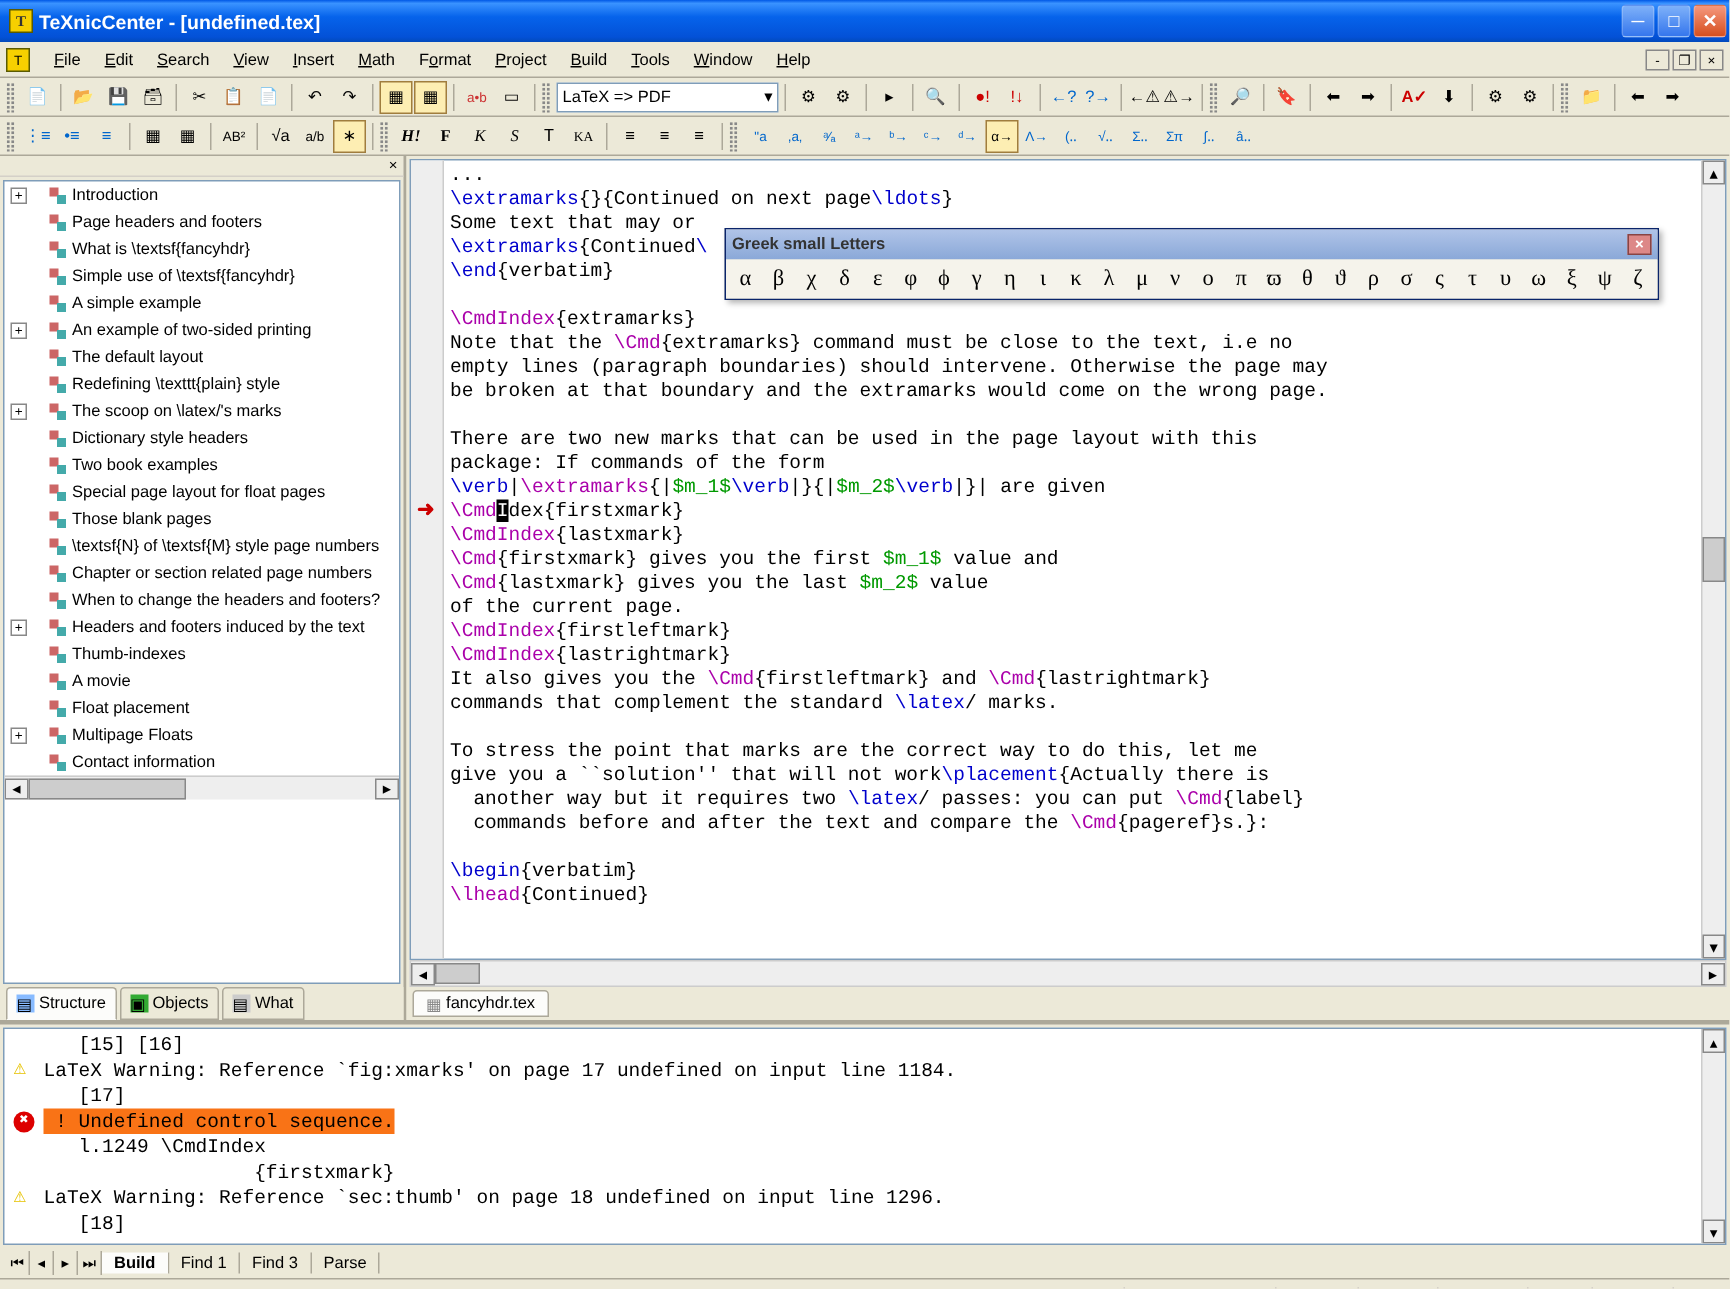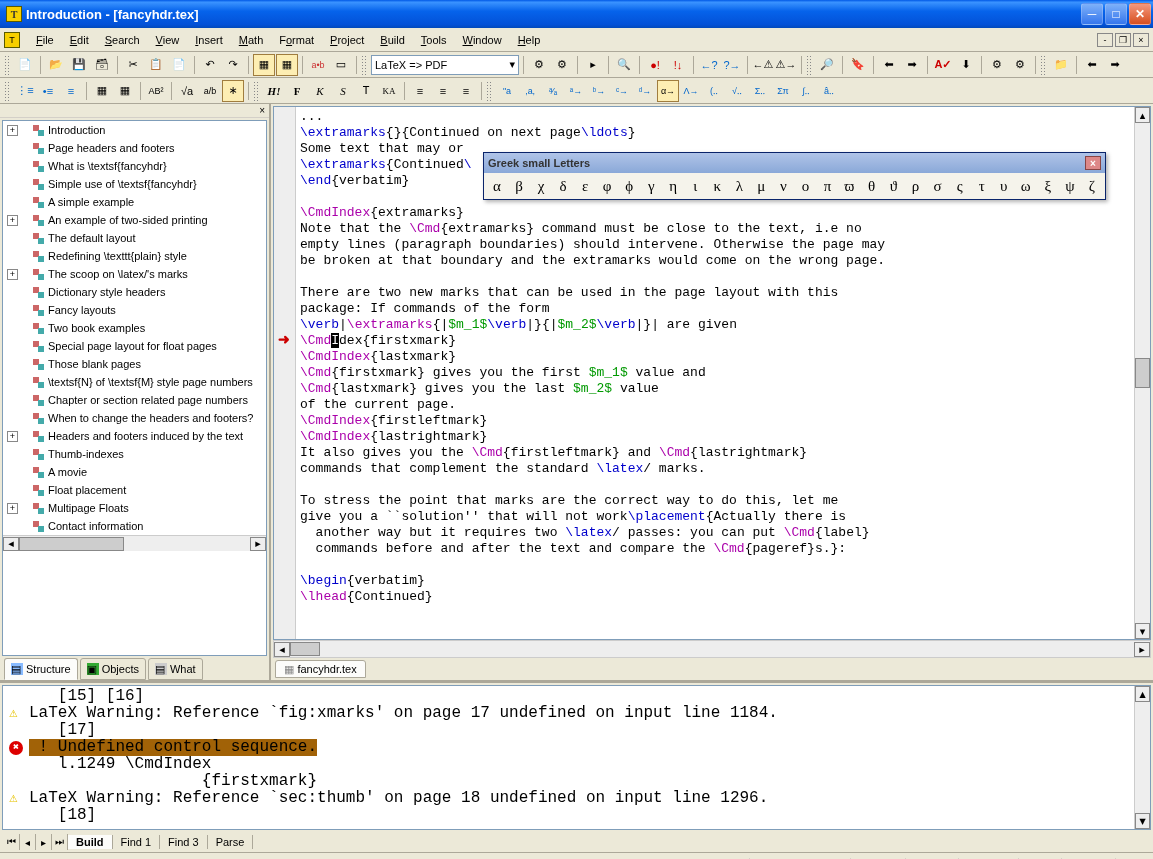--- a/index.html
+++ b/index.html
@@ -50,44 +50,44 @@
 .vscroll .thumb { height: 30px; background: #cdcdcd; border: 1px solid #888; }
 .hscroll-row { height: 18px; display: flex; margin: 0 2px; }
 .hscroll { flex: 1; background: #eee; border: 1px solid #ccc; display: flex; align-items: center; }
 .editor-tabs { height: 22px; display: flex; padding: 2px 4px; }
 .ed-tab { padding: 2px 8px; border: 1px solid #aca899; background: #fcfcfa; border-radius: 3px 3px 0 0; display: flex; align-items: center; gap: 3px; }
 .kw { color: #0000cc; }
 .cmd { color: #aa00aa; text-align: right; }
 .mth { color: #009900; }
 .cur { background: #000; color: #fff; }
 .output-panel { height: 172px; border-top: 3px solid #aca899; display: flex; flex-direction: column; background: #ece9d8; }
-.output { flex: 1; background: white; border: 1px solid #7f9db9; margin: 2px; font-family: 'Courier New', monospace; font-size: 16px; line-height: 17px; padding: 2px; overflow: hidden; position: relative; }
+.output { flex: 1; background: white; border: 1px solid #7f9db9; margin: 2px; font-family: 'Courier New', monospace; font-size: 13px; line-height: 17px; padding: 2px; overflow: hidden; position: relative; }
 .output .line { display: flex; align-items: center; padding-left: 24px; position: relative; white-space: pre; }
 .output .warn::before { content: '⚠'; position: absolute; left: 4px; color: #e6c200; font-size: 14px; }
 .output .err::before { content: '✖'; position: absolute; left: 4px; color: white; background: #d00; border-radius: 50%; width: 14px; height: 14px; display: flex; align-items: center; justify-content: center; font-size: 10px; }
-.output .sel { background: #a16207; }
+.output .sel { background: #f97316; }
 .out-tabs { height: 20px; display: flex; align-items: center; padding: 0 4px; }
 .nav-btn { width: 16px; height: 16px; display: flex; align-items: center; justify-content: center; font-size: 10px; border-right: 1px solid #aca899; }
 .out-tab { padding: 1px 8px; border-right: 1px solid #aca899; font-size: 11px; background: #ece9d8; }
 .out-tab.active { font-weight: bold; background: #fcfcfa; }
 .statusbar { height: 22px; background: #ece9d8; border-top: 1px solid #aca899; display: flex; align-items: center; padding: 0 6px; font-size: 11px; gap: 12px; }
 .statusbar .cell { border-left: 1px solid #d4d0c8; padding: 0 8px; }
 .statusbar .dim { color: #aca899; }
 .floating-panel { position: absolute; left: 483px; top: 152px; width: 623px; background: #ece9d8; border: 1px solid #0a246a; box-shadow: 2px 2px 4px rgba(0,0,0,.3); }
 .fp-title { height: 20px; background: linear-gradient(#b0c4e8, #8aa8d8); display: flex; align-items: center; padding: 0 4px; font-size: 11px; font-weight: bold; color: #333; }
 .fp-close { margin-left: auto; width: 16px; height: 14px; background: #d88; border: 1px solid #844; color: white; display: flex; align-items: center; justify-content: center; font-size: 10px; }
 .fp-body { display: flex; padding: 2px; gap: 0; background: #f5f3eb; }
 .greek-btn { width: 25px; height: 22px; display: flex; align-items: center; justify-content: center; font-family: 'Times New Roman', serif; font-size: 15px; border: 1px solid transparent; }
 </style>
 </head>
 <body>
 
 <div class="titlebar">
   <span class="icon">T</span>
-  <span>Introduction - [fancyhdr.tex]</span>
+  <span>TeXnicCenter - [undefined.tex]</span>
   <div class="winbtns">
     <div class="winbtn min">─</div>
     <div class="winbtn max">□</div>
     <div class="winbtn close">✕</div>
   </div>
 </div>
 
 <div class="menubar">
   <span class="mbicon">T</span>
   <span class="menu-item"><u>F</u>ile</span>
@@ -277,26 +277,20 @@
             <span class="tree-expand">+</span>
             <span class="tree-spacer"></span>
             <span class="tree-icon"></span>
             <span>The scoop on \latex/'s marks</span>
           </div>
           <div class="tree-item">
             <span class="tree-spacer"></span>
             <span class="tree-spacer"></span>
             <span class="tree-icon"></span>
             <span>Dictionary style headers</span>
-          </div>
-          <div class="tree-item">
-            <span class="tree-spacer"></span>
-            <span class="tree-spacer"></span>
-            <span class="tree-icon"></span>
-            <span>Fancy layouts</span>
           </div>
           <div class="tree-item">
             <span class="tree-spacer"></span>
             <span class="tree-spacer"></span>
             <span class="tree-icon"></span>
             <span>Two book examples</span>
           </div>
           <div class="tree-item">
             <span class="tree-spacer"></span>
             <span class="tree-spacer"></span>

